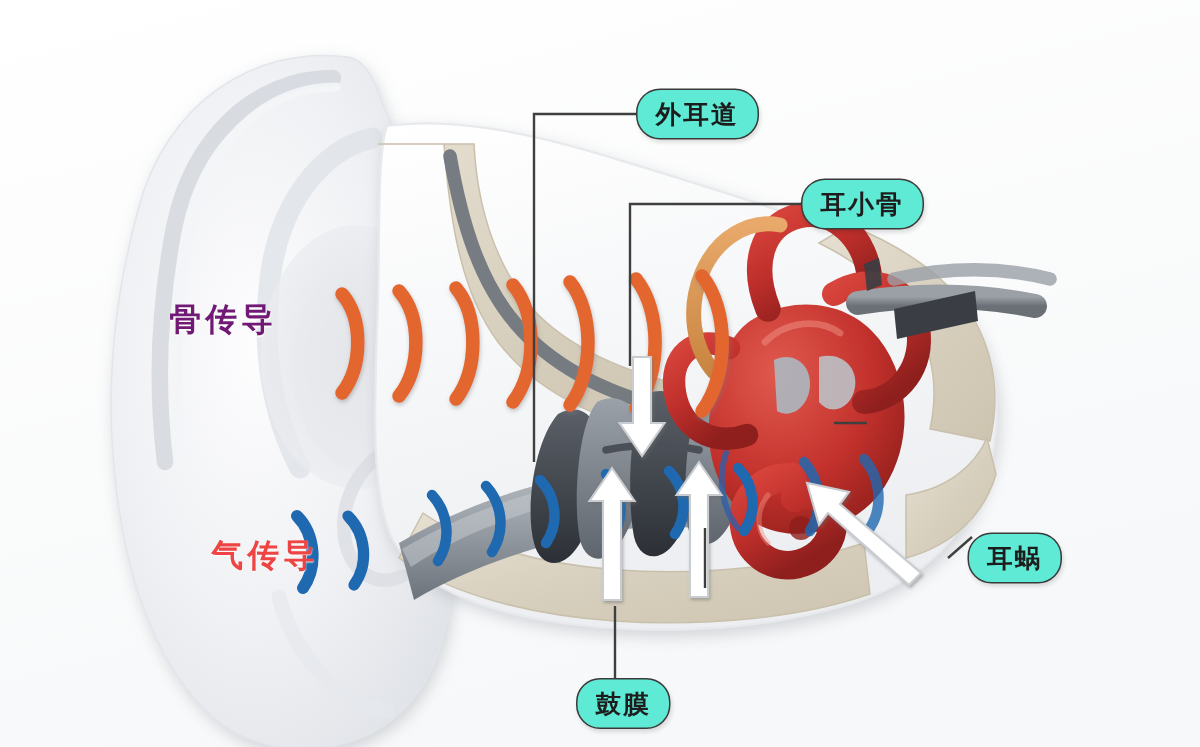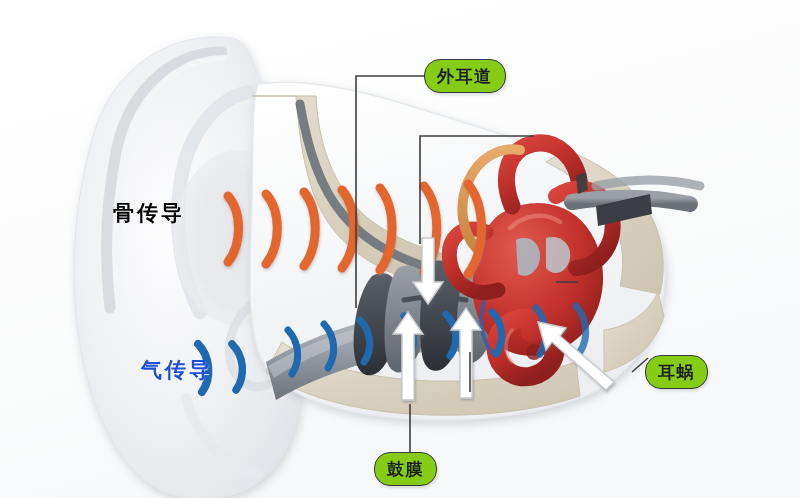--- a/index.html
+++ b/index.html
@@ -23,42 +23,42 @@
     width: 800px;
     height: 498px;
   }
   
   .label {
     position: absolute;
     display: flex;
     align-items: center;
     justify-content: center;
     box-sizing: border-box;
-    background: #84cc16;
+    background: #5eead4;
     border: 1.6px solid #3a3a3a;
     border-radius: 16px;
     color: #1d1d1d;
     font-size: 17px;
     letter-spacing: 1.5px;
     font-weight: 600;
     white-space: nowrap;
     padding: 0 12px;
     height: 34px;
     box-shadow: 1px 2px 3px rgba(0,0,0,0.13);
   }
   
   .freetext {
     position: absolute;
     font-size: 21px;
     font-weight: 700;
     letter-spacing: 3px;
     white-space: nowrap;
   }
-  .freetext.bone { color: #000000; text-shadow: 0 1px 1px rgba(255,255,255,.9); font-family: Liberation Serif, serif; }
-  .freetext.air  { color: #1d4ed8; text-shadow: 0 1px 1px rgba(255,255,255,.9); }
+  .freetext.bone { color: #701a75; text-shadow: 0 1px 1px rgba(255,255,255,.9); font-family: Liberation Serif, serif; }
+  .freetext.air  { color: #ef4444; text-shadow: 0 1px 1px rgba(255,255,255,.9); }
 </style>
 </head>
 <body>
 
 <div id="stage">
 
   <svg id="art" viewBox="0 0 800 498" xmlns="http://www.w3.org/2000/svg">
     <defs>
 
       <linearGradient id="bgGrad" x1="0" y1="0" x2="0.4" y2="1">
@@ -289,28 +289,31 @@
       <path d="M470,392 L470,352"></path>
 
       <path d="M410,452 L410,404"></path>
     </g>
   </svg>
 
   <div class="label" style="left:424px; top:59px;">
     <span>外耳道</span>
   </div>
 
+  <div class="label" style="left:534px; top:119px;">
+    <span>耳小骨</span>
+  </div>
 
 
   <div class="label" style="left:645px; top:355px;justify-content:flex-end;">
     <span>耳蜗</span>
   </div>
 
 
-  <div class="label" style="left:374px; top:452px;">
+  <div class="label" style="left:384px; top:452px;">
     <span>鼓膜</span>
   </div>
 
   <div class="freetext bone" style="left:113px; top:199px;">
     <span>骨传导</span>
   </div>
 
   <div class="freetext air" style="left:141px; top:356px;">
     <span>气传导</span>
   </div>

